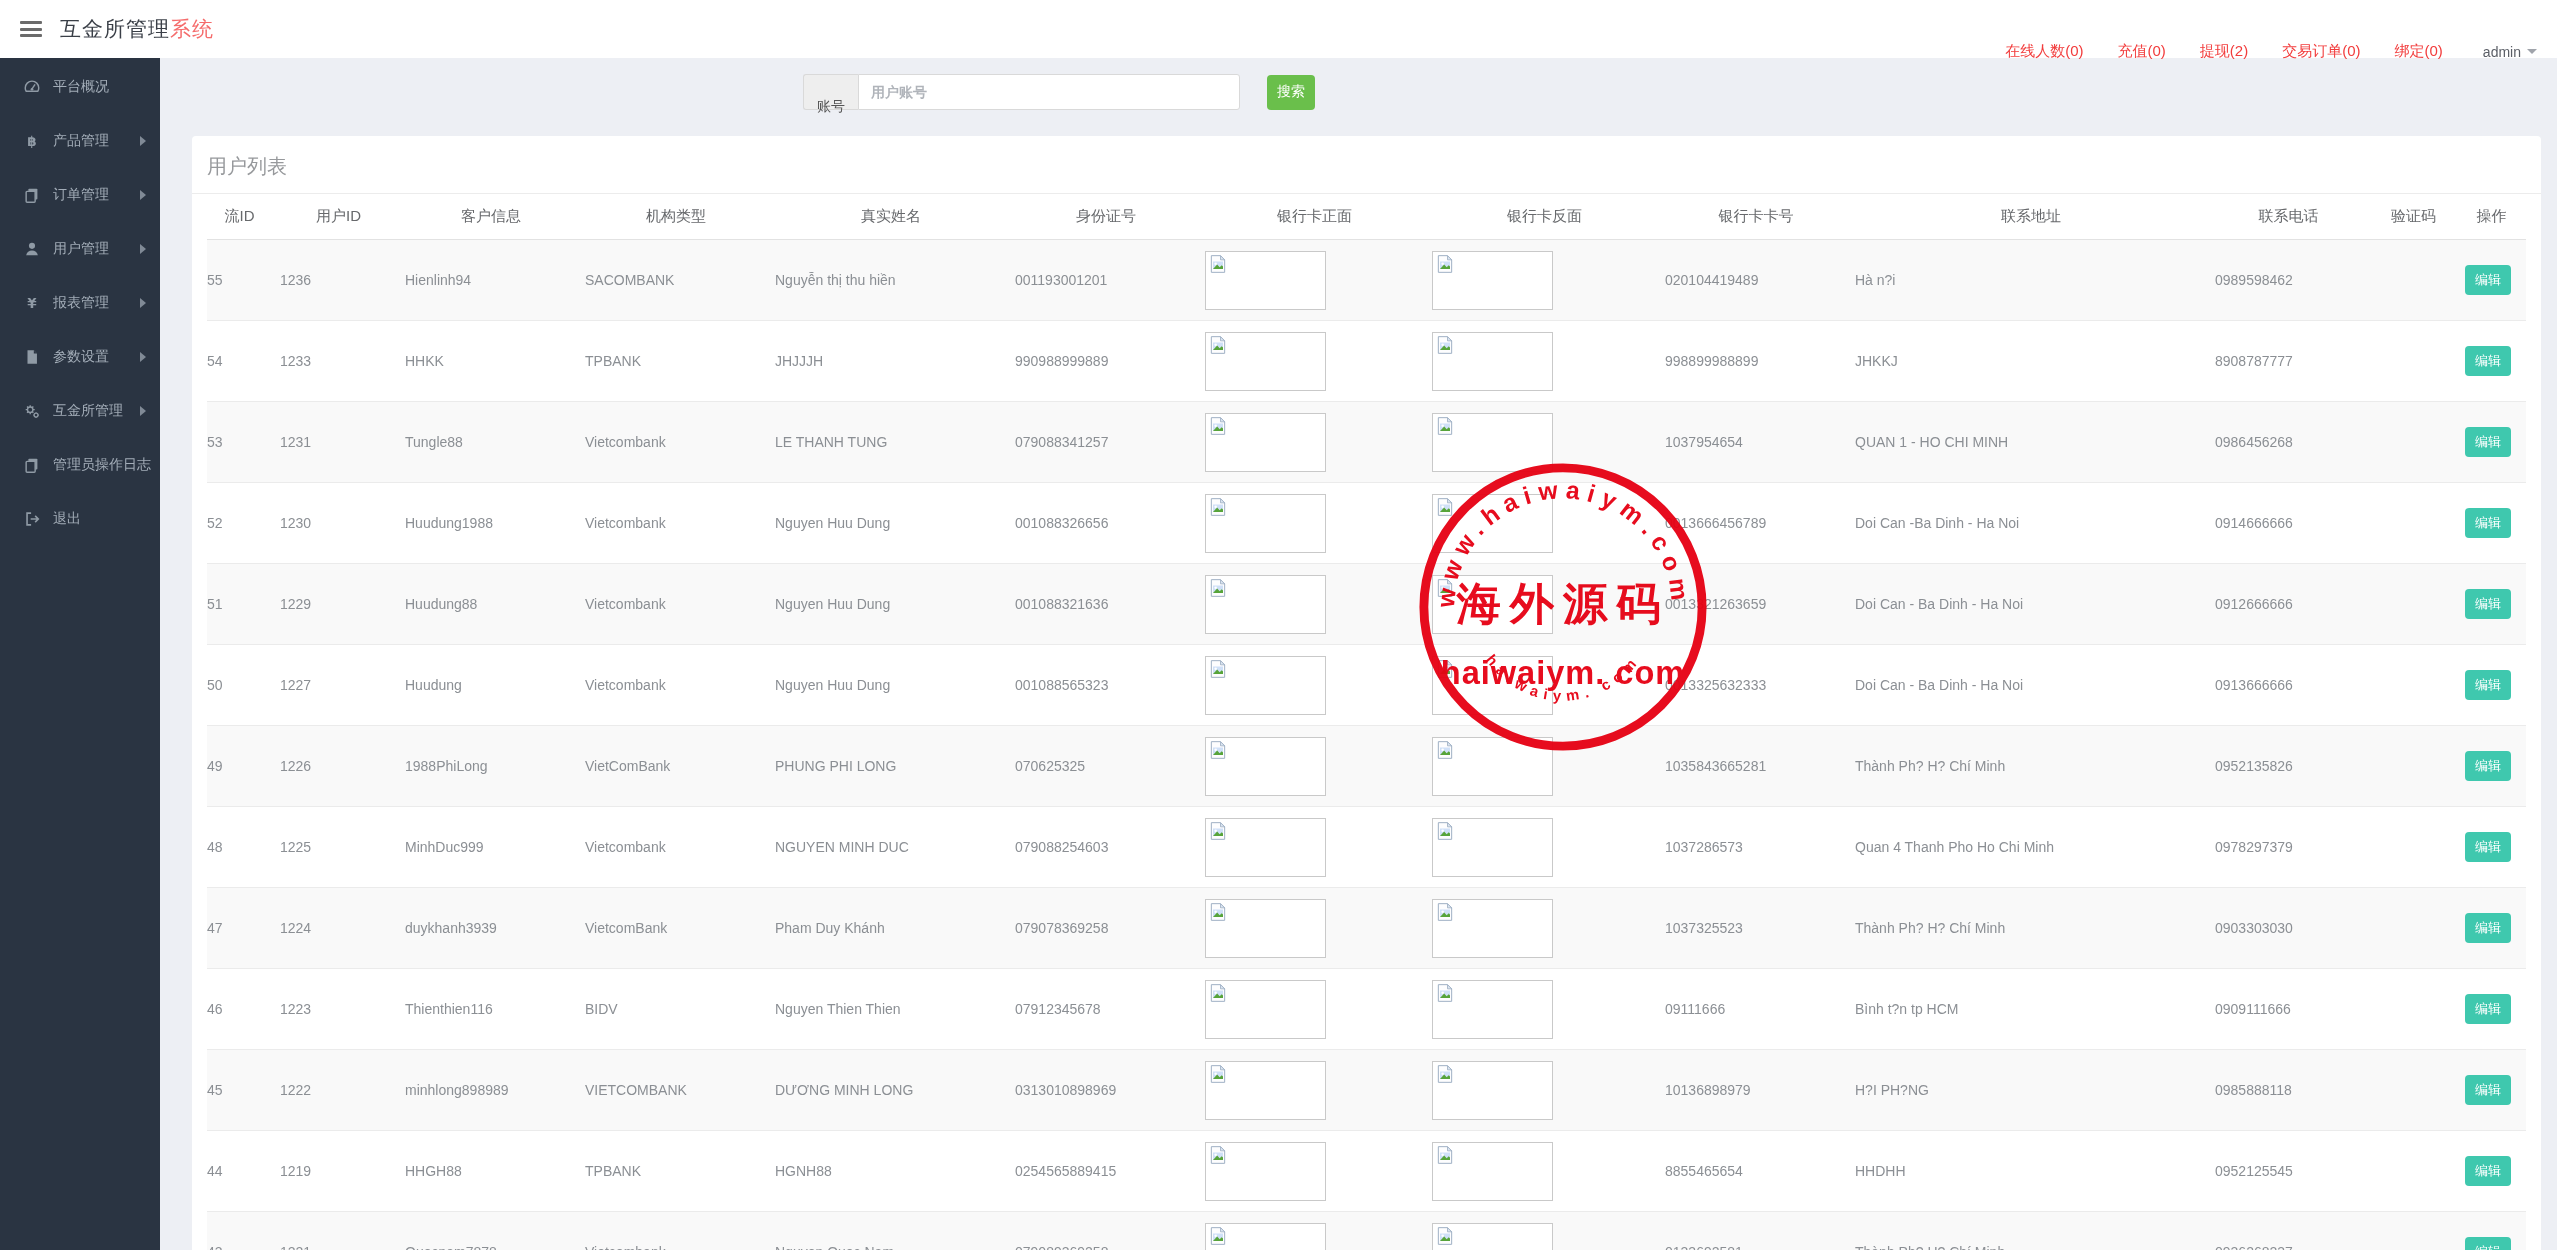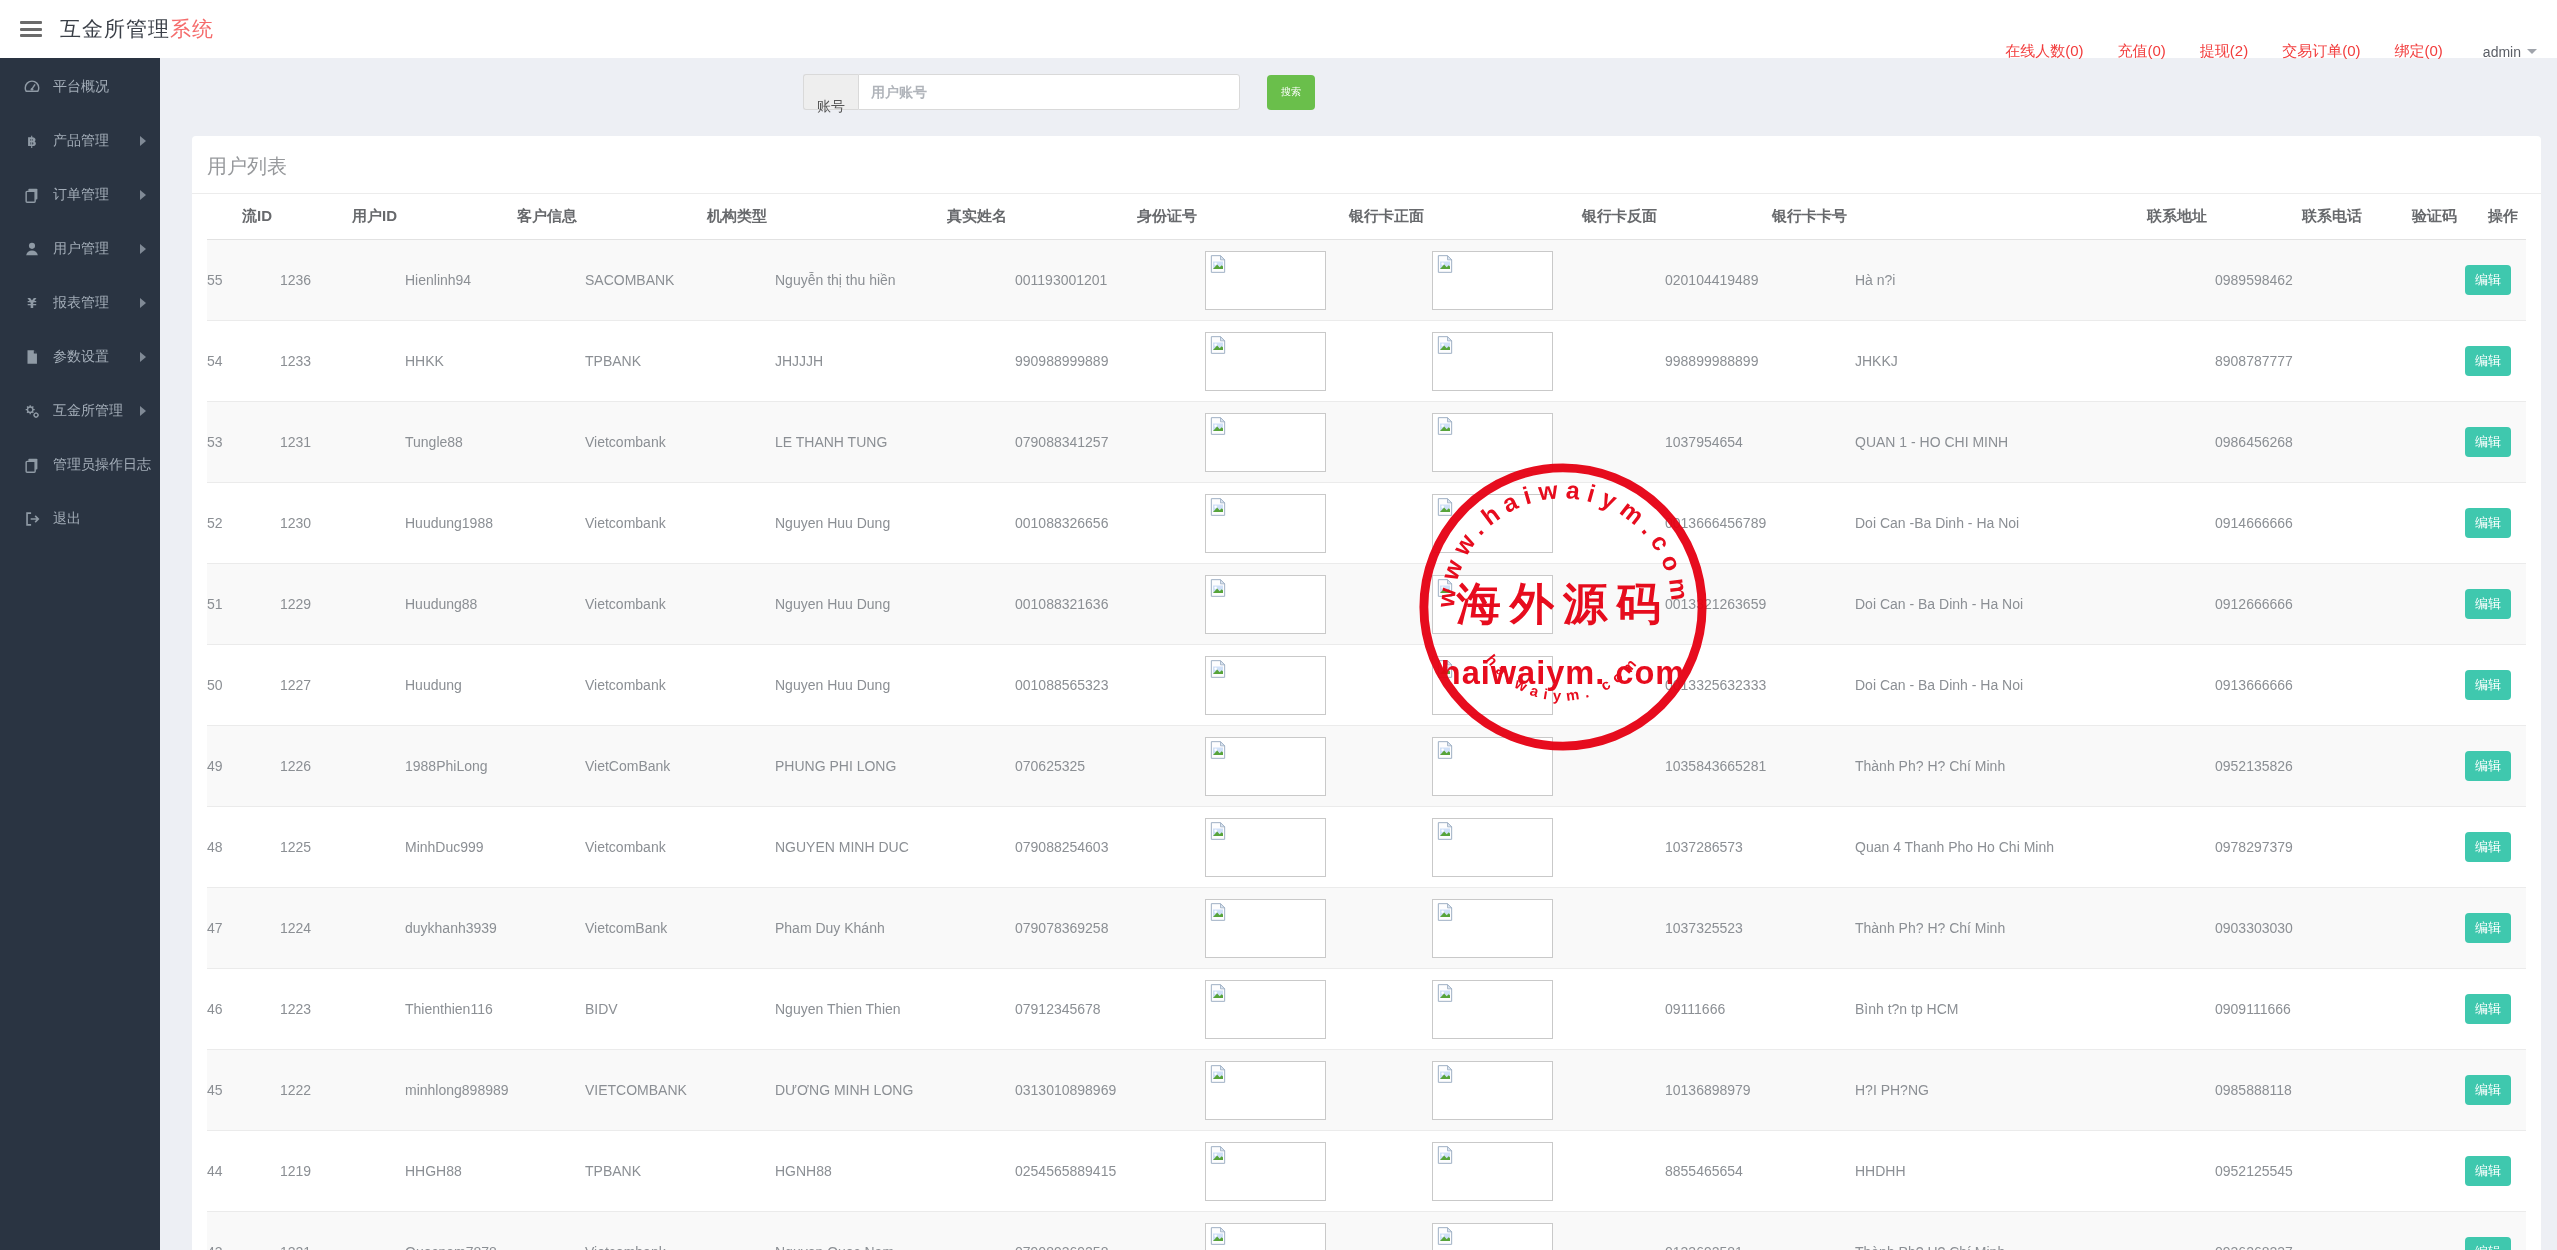--- a/index.html
+++ b/index.html
@@ -25,27 +25,27 @@
   .side-item .ic svg { display:block; }
   .side-item .ic text { font-family:"DejaVu Sans",sans-serif; }
   .sub-arrow { position:absolute; right:14px; width:0; height:0; border-top:5px solid transparent; border-bottom:5px solid transparent; border-left:6px solid #808a96; }
 
   
   .main { position:absolute; top:48px; left:178px; right:0; bottom:0; }
   .search-row { display:flex; align-items:center; padding:26px 0 26px 625px; }
   .addon { height:36px; line-height:34px; padding:14px 13px; background:#eeeeee; border:1px solid #d9d9d9; border-right:none; border-radius:3px 0 0 3px; color:#555; font-size:14px; }
   .search-input { width:382px; height:36px; border:1px solid #d9d9d9; border-radius:0 3px 3px 0; padding:0 12px; font-size:14px; color:#333; background:#fff; outline:none;font-weight:bold; }
   .search-input::placeholder { color:#b0b4ba; }
-  .btn-search { margin-left:27px; width:48px; height:35px; background:#6abf4b; border:none; border-radius:4px; color:#fff; font-size:10px; cursor:pointer; }
+  .btn-search { margin-left:27px; width:48px; height:35px; background:#6abf4b; border:none; border-radius:4px; color:#fff; font-size:14px; cursor:pointer; }
 
   
   .panel { margin:0 16px 0 14px; background:#fff; border-radius:4px; height:1200px; position:relative; overflow:hidden; }
   .panel-title { padding:17px 15px 13px; font-size:20px; color:#97999c; border-bottom:1px solid #ececec; }
   table { border-collapse:collapse; table-layout:fixed; width:2319px; margin:0 15px; }
-  thead th { text-align:right; font-size:15px; color:#67696c; font-weight:bold; padding:13px 8px 13px 0; border-bottom:1px solid #e2e2e2; white-space:nowrap; }
+  thead th { text-align:center; font-size:15px; color:#67696c; font-weight:normal; padding:13px 8px 13px 0; border-bottom:1px solid #e2e2e2; white-space:nowrap; }
   tbody td { height:81px; vertical-align:middle; font-size:14px; color:#8b8f94; padding:8px 8px 8px 0; border-bottom:1px solid #ebebeb; white-space:nowrap; overflow:hidden; }
   tbody tr:nth-child(odd) { background:#f9f9f9; }
   .img-box { width:121px; height:59px; border:1px solid #c9c9c9; background:#fff; padding:2px; }
   .btn-edit { background:#3fc8ae; color:#fff; border:none; border-radius:4px; padding:6px 10px; font-size:13px; cursor:pointer; }
 
   
   .stamp { position:absolute; left:1415px; top:459px; width:296px; height:296px; z-index:6; pointer-events:none; opacity:.95; }
   .stamp text, .stamp textPath { fill:#e60012; }
 </style>
 </head>

